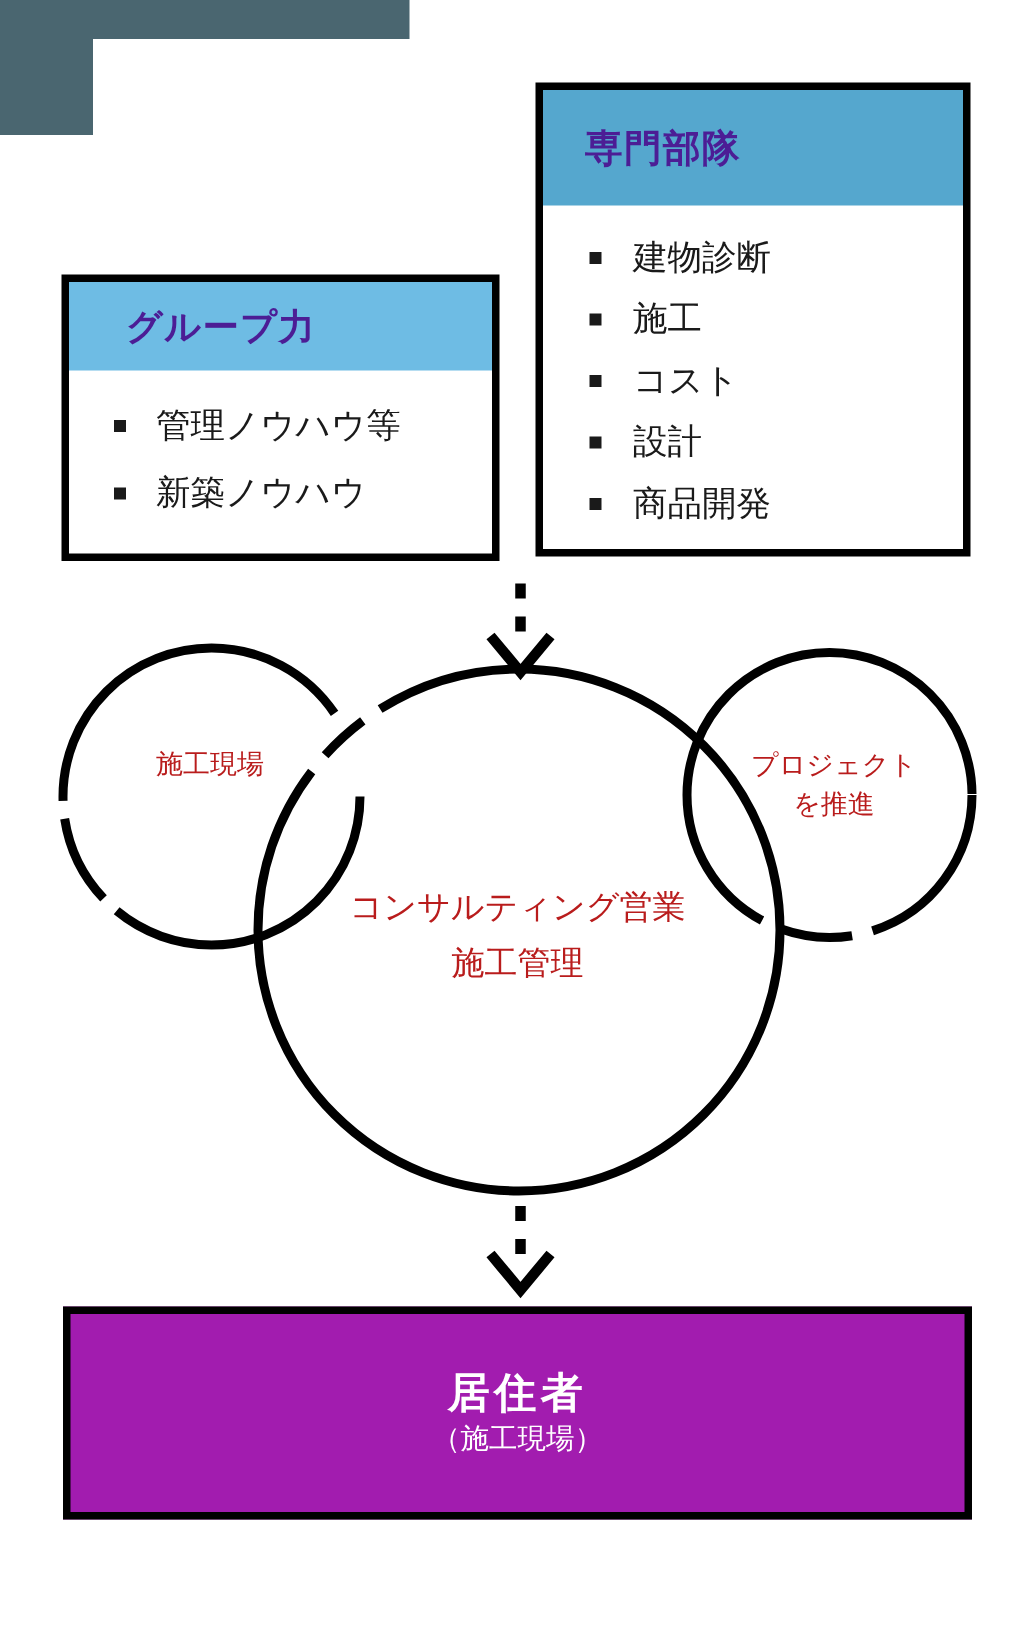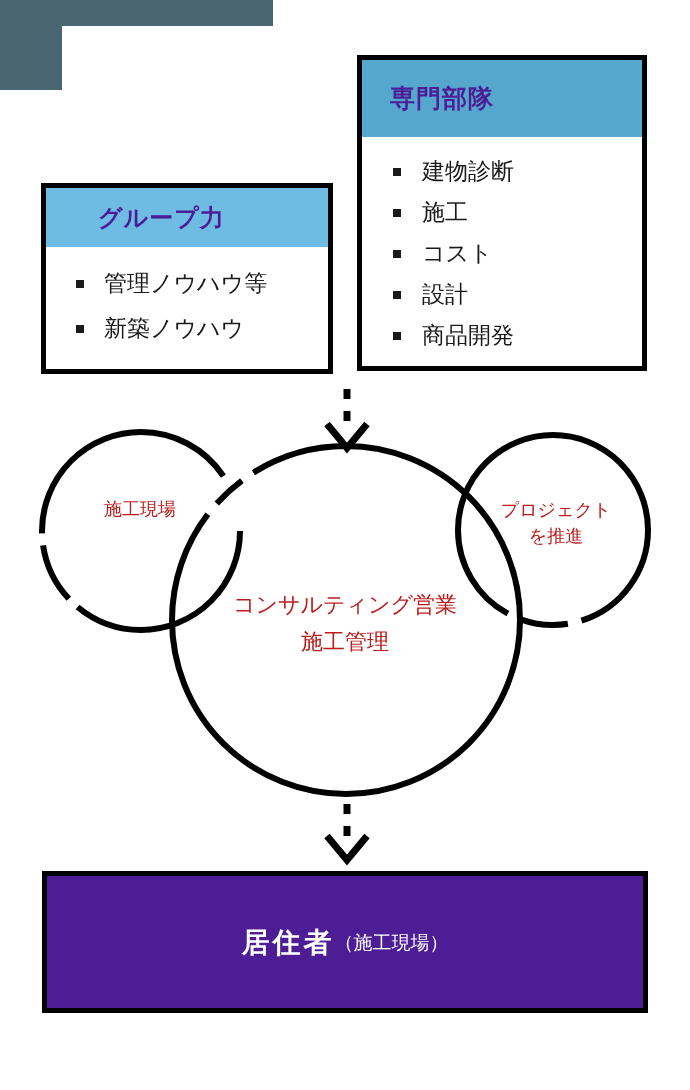--- a/index.html
+++ b/index.html
@@ -95,21 +95,21 @@
   
   #group-box {
     left: 41px;
     top: 183px;
     width: 292px;
     height: 191px;
   }
   #group-box .card-header {
     height: 59px;
     background: #6EBCE4;
-    padding-left: 52px;
+    padding-left: 38px;
     font-size: 24px;
   }
   #group-box .card-body { padding-top: 14px; }
   #group-box ul.bullets li {
     padding-left: 58px;
     height: 45px;
     font-size: 23px;
     display: flex;
     align-items: center;
   }
@@ -117,22 +117,23 @@
 
   
   #resident-box {
     position: absolute;
     box-sizing: border-box;
     left: 42px;
     top: 871px;
     width: 606px;
     height: 142px;
     border: 5px solid #000000;
-    background: #4c1d95;
-    display: flex;
+    background: #a21caf;
+    display: flex;
+    flex-direction: column;
     align-items: center;
     justify-content: center;
     color: #ffffff;
   }
   #resident-box .res-title {
     font-size: 28px;
     font-weight: bold;
     letter-spacing: 3px;
     line-height: 1.25;
   }

